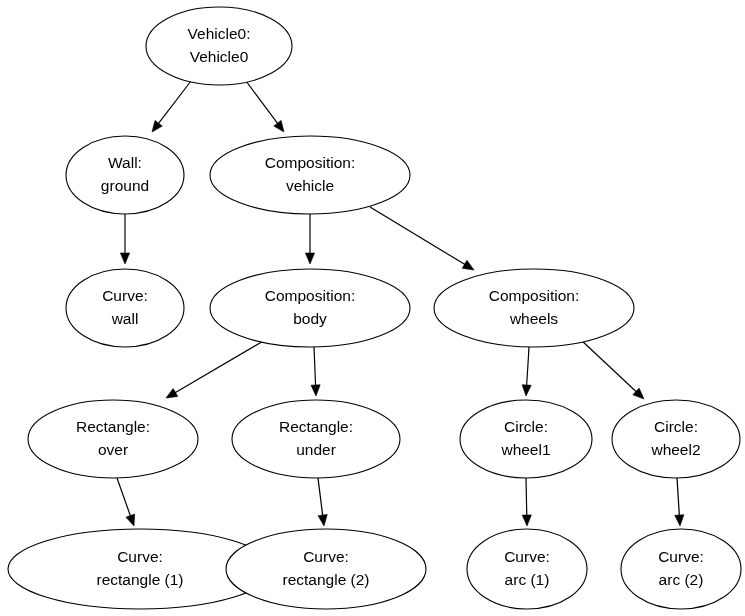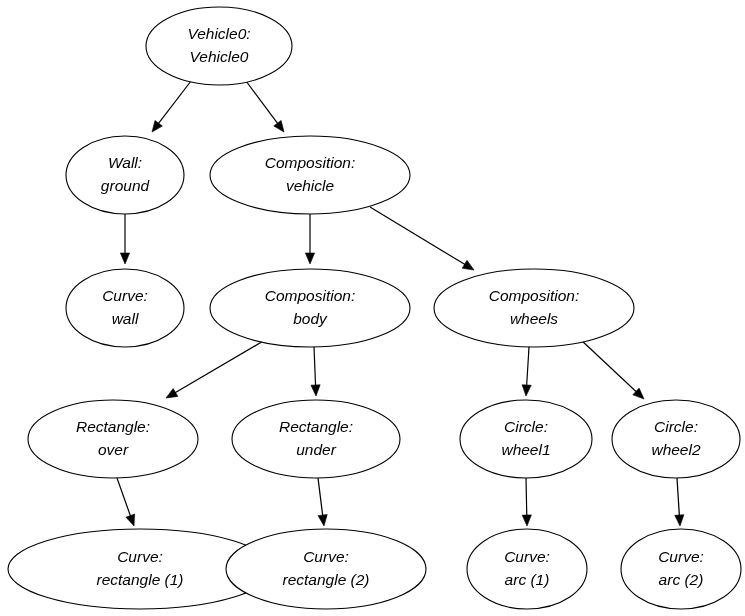--- a/index.html
+++ b/index.html
@@ -7,21 +7,20 @@
     padding: 0;
     background: #ffffff;
   }
   #graph-canvas {
     position: relative;
     width: 745px;
     height: 616px;
     background: #ffffff;
     overflow: hidden;
     font-family: "Liberation Sans", sans-serif;
-    font-style: italic;
   }
   #graph-svg {
     position: absolute;
     top: 0;
     left: 0;
     width: 745px;
     height: 616px;
   }
   .node-ellipse {
     fill: #ffffff;

